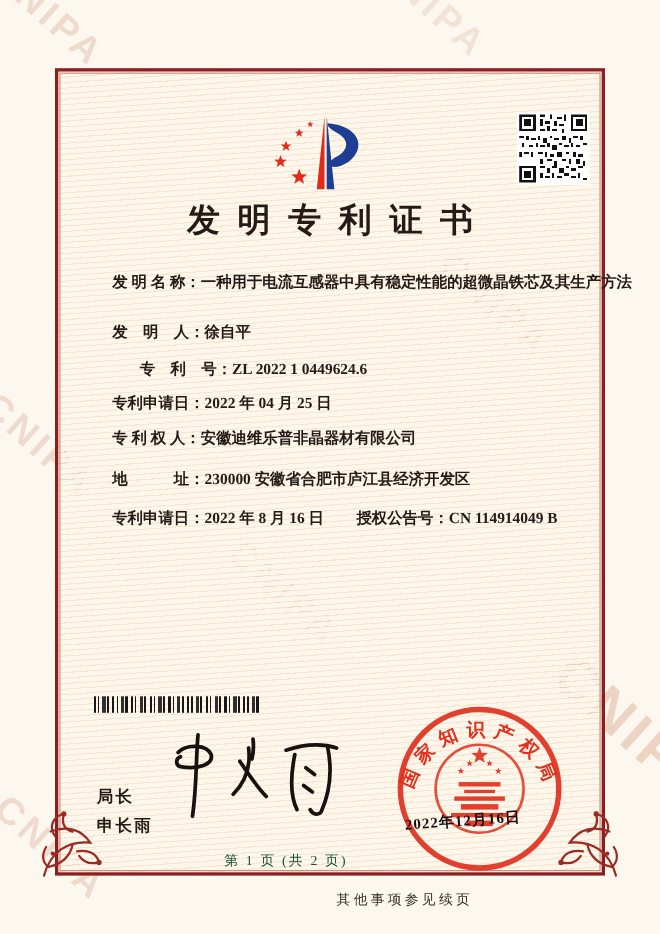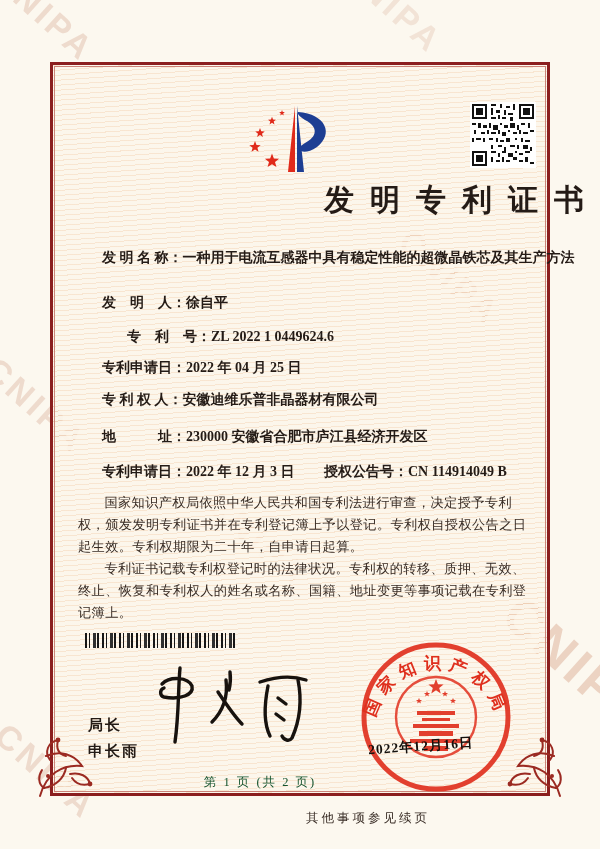--- a/index.html
+++ b/index.html
@@ -28,21 +28,21 @@
 
   .corner{position:absolute;z-index:4;width:74px;height:74px;}
   .corner.bl{left:34px;top:730px;}
   .corner.br{left:492px;top:730px;transform:scaleX(-1);}
 
   .content{position:absolute;left:0;top:0;width:600px;height:849px;z-index:3;}
 
   .cert-no{position:absolute;left:73px;top:96px;font-size:14px;letter-spacing:1px;}
   .logo{position:absolute;left:228px;top:100px;}
   .qr{position:absolute;left:470px;top:102px;background:#fff;padding:2px;}
-  .title{position:absolute;left:0;top:180px;width:600px;text-align:right;
+  .title{position:absolute;left:0;top:180px;width:600px;text-align:center;
     font-size:30px;font-weight:600;letter-spacing:16px;text-indent:16px;color:#241b16;}
 
   .row{position:absolute;left:82px;width:470px;font-size:14px;line-height:20px;white-space:nowrap;}
   .row .lbl{display:inline-block;min-width:80px;font-weight:600;color:#241b16;padding-left:20px;}
   .row .val{font-weight:600;color:#241b16;}
   .r1{top:248px;}.r2{top:293px;}.r3{top:327px;margin-left:25px;}.r4{top:358px;}
   .r5{top:390px;}.r6{top:427px;}.r7{top:462px;}
   .pair2{position:absolute;left:222px;top:0;}
 
   .paras{position:absolute;left:78px;top:492px;width:458px;font-size:13.2px;
@@ -233,30 +233,26 @@
     <div class="row r4">
       <span class="lbl">专利申请日：</span><span class="val">2022 年 04 月 25 日</span>
     </div>
     <div class="row r5">
       <span class="lbl">专 利 权 人：</span><span class="val">安徽迪维乐普非晶器材有限公司</span>
     </div>
     <div class="row r6">
       <span class="lbl">地　　　址：</span><span class="val">230000 安徽省合肥市庐江县经济开发区</span>
     </div>
     <div class="row r7">
-      <span class="lbl">专利申请日：</span><span class="val">2022 年 12 月 3 日</span>
+      <span class="lbl">专利申请日：</span><span class="val">2022 年 8 月 16 日</span>
       <span class="pair2">
         <span class="lbl">授权公告号：</span><span class="val">CN 114914049 B</span>
       </span>
     </div>
 
-    <div class="paras">
-      <p>国家知识产权局依照中华人民共和国专利法进行审查，决定授予专利权，颁发发明专利证书并在专利登记簿上予以登记。专利权自授权公告之日起生效。专利权期限为二十年，自申请日起算。</p>
-      <p>专利证书记载专利权登记时的法律状况。专利权的转移、质押、无效、终止、恢复和专利权人的姓名或名称、国籍、地址变更等事项记载在专利登记簿上。</p>
-    </div>
 
     <div class="barcode"></div>
 
     <div class="director">
       <div>局长</div>
       <div>申长雨</div>
     </div>
 
     <svg class="signature" width="175" height="85" viewBox="0 0 175 85" aria-label="申长雨">
       <g fill="none" stroke="#17120e" stroke-width="3.4" stroke-linecap="round">

